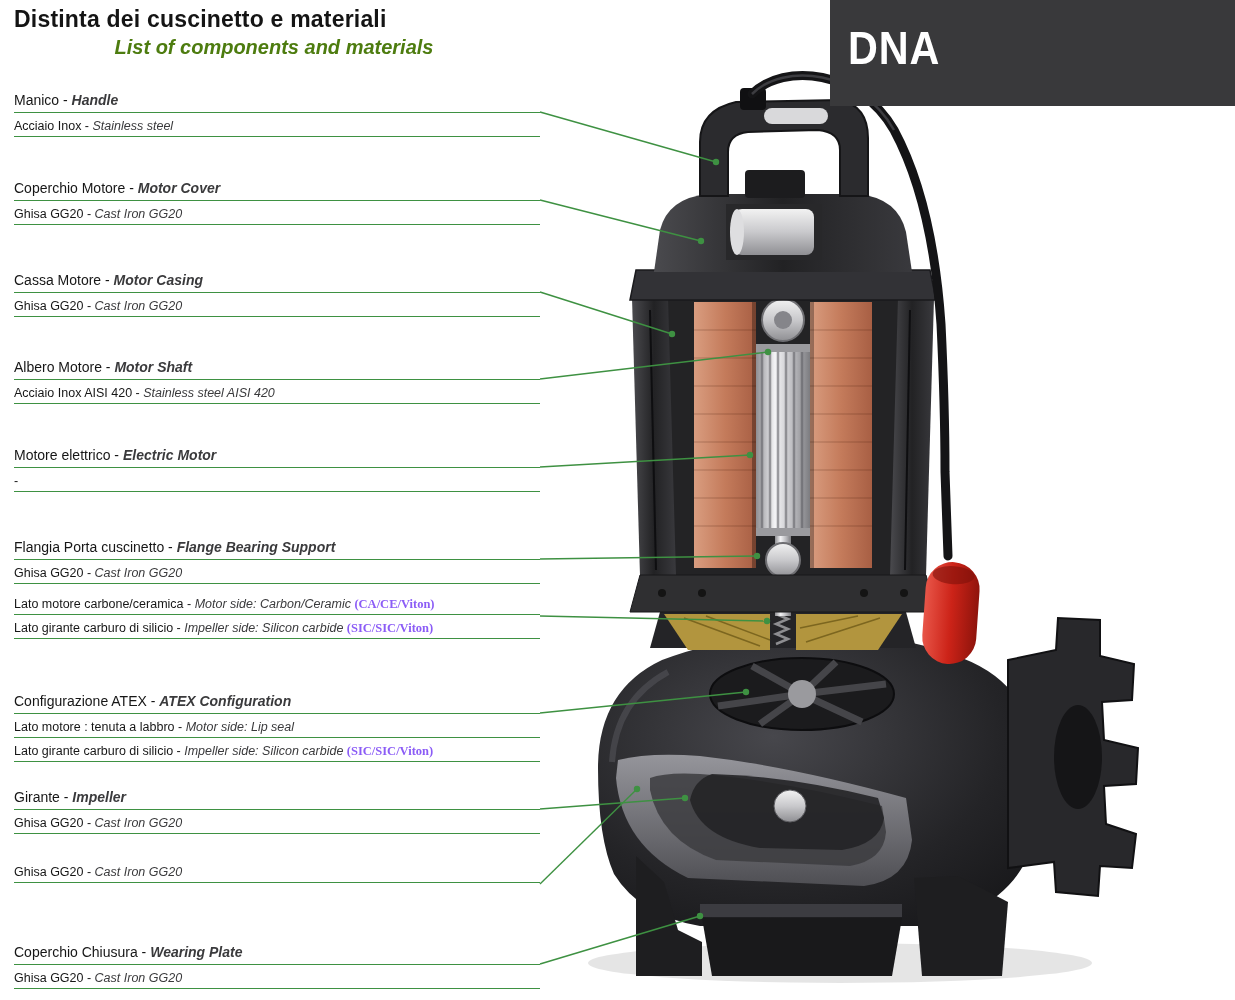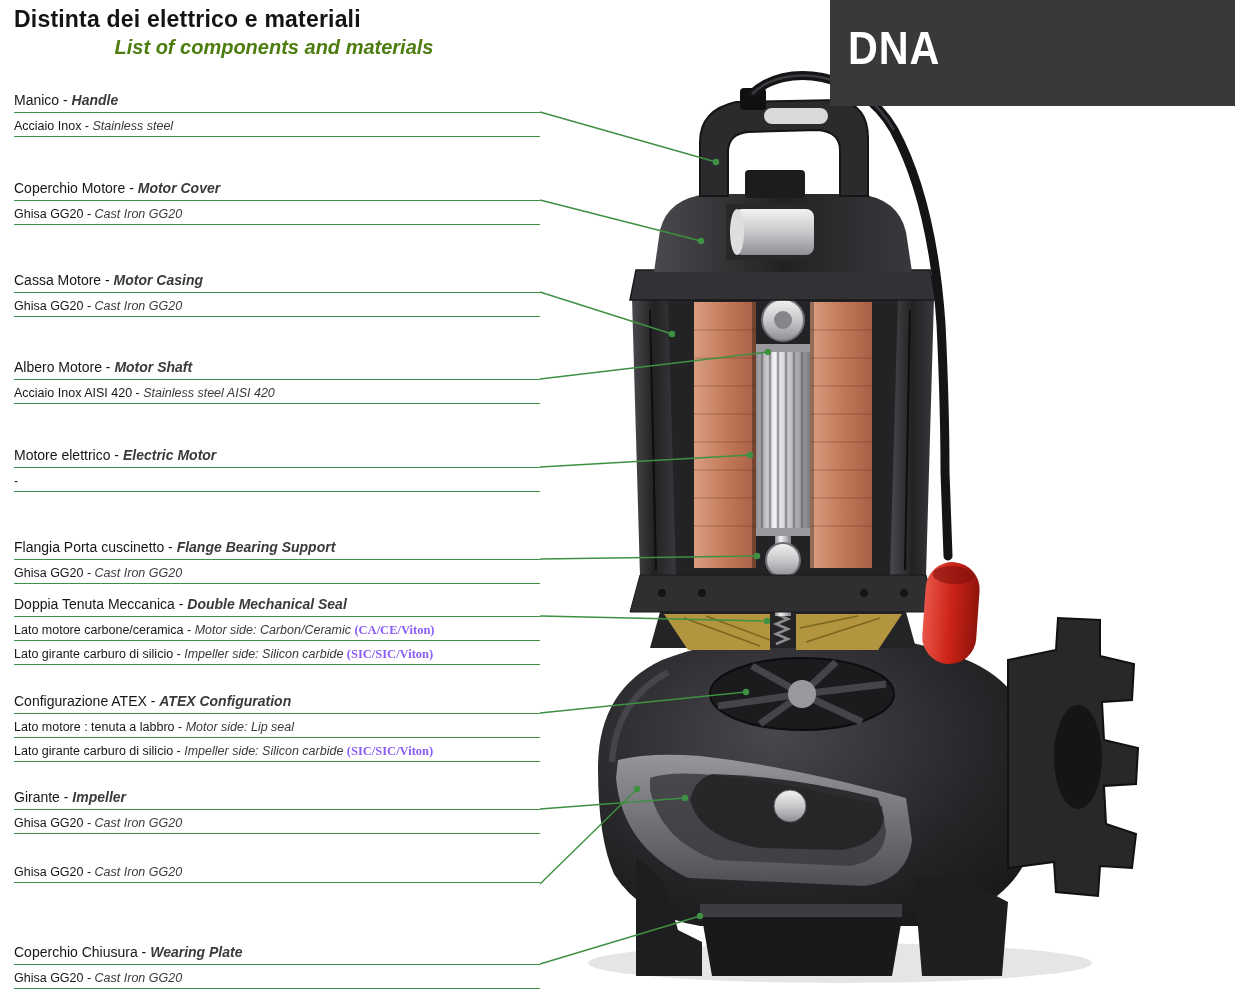--- a/index.html
+++ b/index.html
@@ -244,21 +244,21 @@
       <circle cx="757" cy="556" r="3.2"></circle>
     <circle cx="767" cy="621" r="3.2"></circle>
       <circle cx="746" cy="692" r="3.2"></circle>
     <circle cx="685" cy="798" r="3.2"></circle>
       <circle cx="637" cy="789" r="3.2"></circle>
     <circle cx="700" cy="916" r="3.2"></circle>
   </g>
 </svg>
 
 <div class="header-block">
-  <div class="title-it">Distinta dei elettrico e materiali</div>
+  <div class="title-it">Distinta dei cuscinetto e materiali</div>
   <div class="title-en">List of components and materials</div>
 </div>
 
 <div class="badge">
   <span class="badge-text">DNA</span>
 </div>
 
 <div class="label-block" style="top:93px">
   <div class="lrow trow"><span class="it">Manico - </span><span class="en">Handle</span></div>
   <div class="lrow mrow"><span class="it">Acciaio Inox - </span><span class="en">Stainless steel</span></div>
@@ -283,21 +283,20 @@
   <div class="lrow trow"><span class="it">Motore elettrico - </span><span class="en">Electric Motor</span></div>
   <div class="lrow mrow"><span class="it">-</span><span class="en"></span></div>
 </div>
 
 <div class="label-block" style="top:540px">
   <div class="lrow trow"><span class="it">Flangia Porta cuscinetto - </span><span class="en">Flange Bearing Support</span></div>
   <div class="lrow mrow"><span class="it">Ghisa GG20 - </span><span class="en">Cast Iron GG20</span></div>
 </div>
 
 <div class="label-block" style="top:597px">
-  <div class="lrow trow"><span class="it">Doppia Tenuta Meccanica - </span><span class="en">Double Mechanical Seal</span></div>
   <div class="lrow mrow"><span class="it">Lato motore carbone/ceramica - </span><span class="en">Motor side: Carbon/Ceramic </span><span class="sfx">(CA/CE/Viton)</span></div>
   <div class="lrow mrow"><span class="it">Lato girante carburo di silicio - </span><span class="en">Impeller side: Silicon carbide </span><span class="sfx">(SIC/SIC/Viton)</span></div>
 </div>
 
 <div class="label-block" style="top:694px">
   <div class="lrow trow"><span class="it">Configurazione ATEX - </span><span class="en">ATEX Configuration</span></div>
   <div class="lrow mrow"><span class="it">Lato motore : tenuta a labbro - </span><span class="en">Motor side: Lip seal</span></div>
   <div class="lrow mrow"><span class="it">Lato girante carburo di silicio - </span><span class="en">Impeller side: Silicon carbide </span><span class="sfx">(SIC/SIC/Viton)</span></div>
 </div>
 

